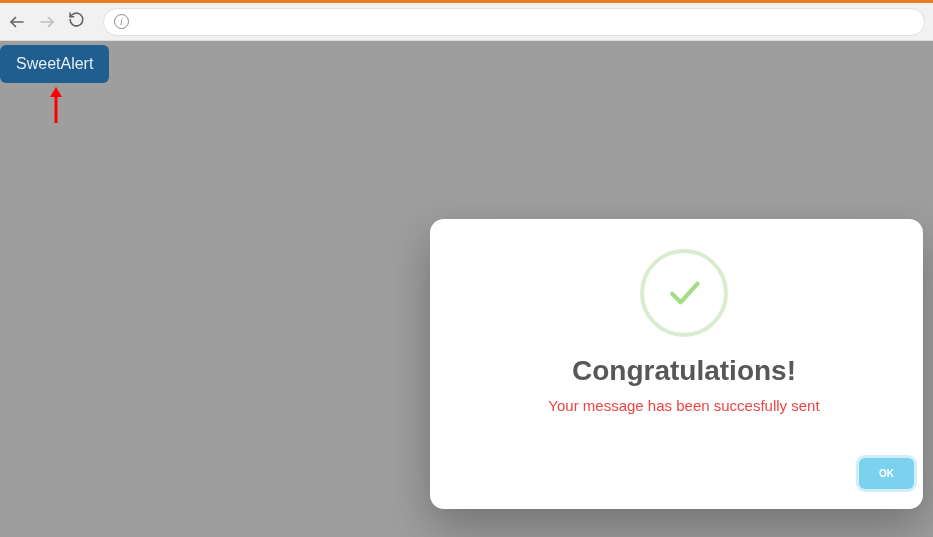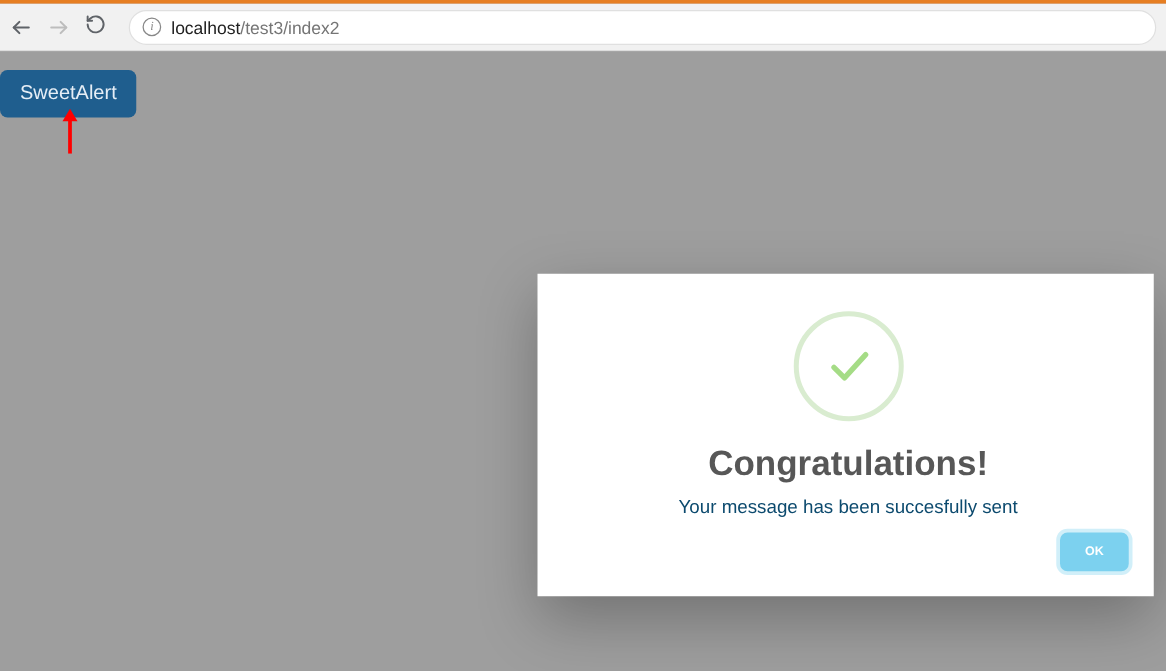--- a/index.html
+++ b/index.html
@@ -69,21 +69,21 @@
     .page-area {
       position: relative;
       background: #9e9e9e;
       height: calc(537px - 41px);
     }
     .btn-row {
       display: flex;
       gap: 8px;
       padding: 0;
       position: absolute;
-      top: 15px;
+      top: 4px;
       left: 0;
     }
     .pill-btn {
       border: none;
       border-radius: 6px;
       padding: 10px 16px;
       font-size: 16px;
       color: #e6eef6;
       cursor: pointer;
     }
@@ -96,23 +96,23 @@
       width: 16px;
       height: 36px;
       pointer-events: none;
     }
     .modal {
       position: absolute;
       right: 10px;
       left: 430px;
       top: 178px;
       background: #fff;
-      border-radius: 0;
+      border-radius: 14px;
       box-shadow: 0 18px 46px rgba(0,0,0,0.28);
-      padding: 30px 20px 20px 24px;
+      padding: 30px 9px 20px 24px;
       text-align: center;
     }
     .success-circle {
       width: 88px;
       height: 88px;
       border: 4px solid #d9ecd0;
       border-radius: 50%;
       margin: 0 auto 18px auto;
       display: flex;
       align-items: center;
@@ -120,22 +120,22 @@
     }
     .check-svg { width: 44px; height: 44px; }
     .modal-title {
       font-size: 28px;
       color: #575757;
       font-weight: 600;
       margin-bottom: 10px;
     }
     .modal-text {
       font-size: 15px;
-      color: #0c4a6e;
-      margin-bottom: 12px;
+      color: #ef4444;
+      margin-bottom: 44px;
     }
     .ok-row {
       display: flex;
       justify-content: flex-end;
     }
     .ok-btn {
       background: #7cd1ef;
       color: #fff;
       border: none;
       border-radius: 6px;
@@ -165,23 +165,20 @@
       </svg>
   </span>
   <span class="reload-icon">
     <svg width="17" height="17" viewBox="0 0 24 24" fill="none" stroke="#5f6368" stroke-width="2.2" stroke-linecap="round" stroke-linejoin="round">
         <path d="M3 12a9 9 0 1 0 3-6.7L3 8"></path>
         <polyline points="3 3 3 8 8 8"></polyline>
       </svg>
   </span>
   <div class="address-box">
     <span class="info-icon">i</span>
-    <span>
-      <span class="url-host">localhost</span><span class="url-path">/test3/index2</span>
-    </span>
   </div>
 </div>
 
 <div class="page-area">
   <div class="btn-row">
     <button class="pill-btn btn-blue">SweetAlert</button>
   </div>
 
   <svg class="red-arrow" viewBox="0 0 16 36">
     <line x1="8" y1="36" x2="8" y2="6" stroke="#ff0000" stroke-width="3"></line>

